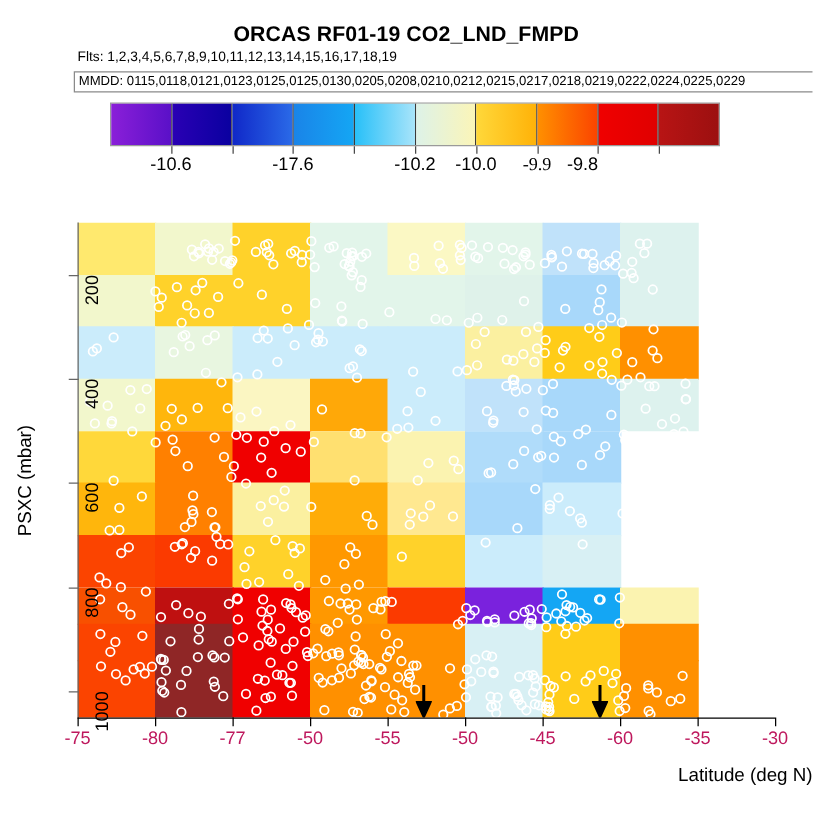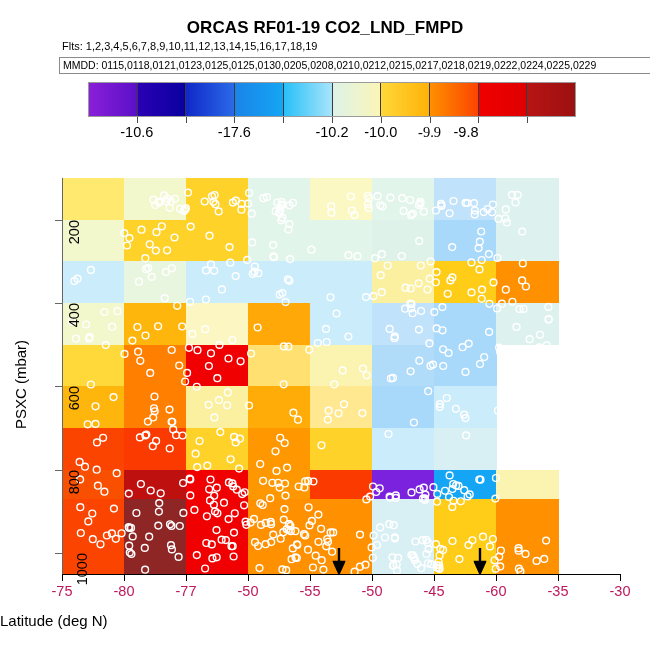--- a/index.html
+++ b/index.html
@@ -148,21 +148,21 @@
     color: #000;
     transform-origin: right center;
     transform: translateY(-50%) rotate(-90deg);
     white-space: nowrap;
     text-align: center;
   }
   #xlabel {
     position: absolute;
     left: 0; top: 612px;
     width: 650px;
-    text-align: left;
+    text-align: right;
     font-size: 15px;
     color: #000;
   }
   #ylabel {
     position: absolute;
     left: -80px;
     top: 376px;
     width: 200px;
     text-align: center;
     font-size: 15px;

